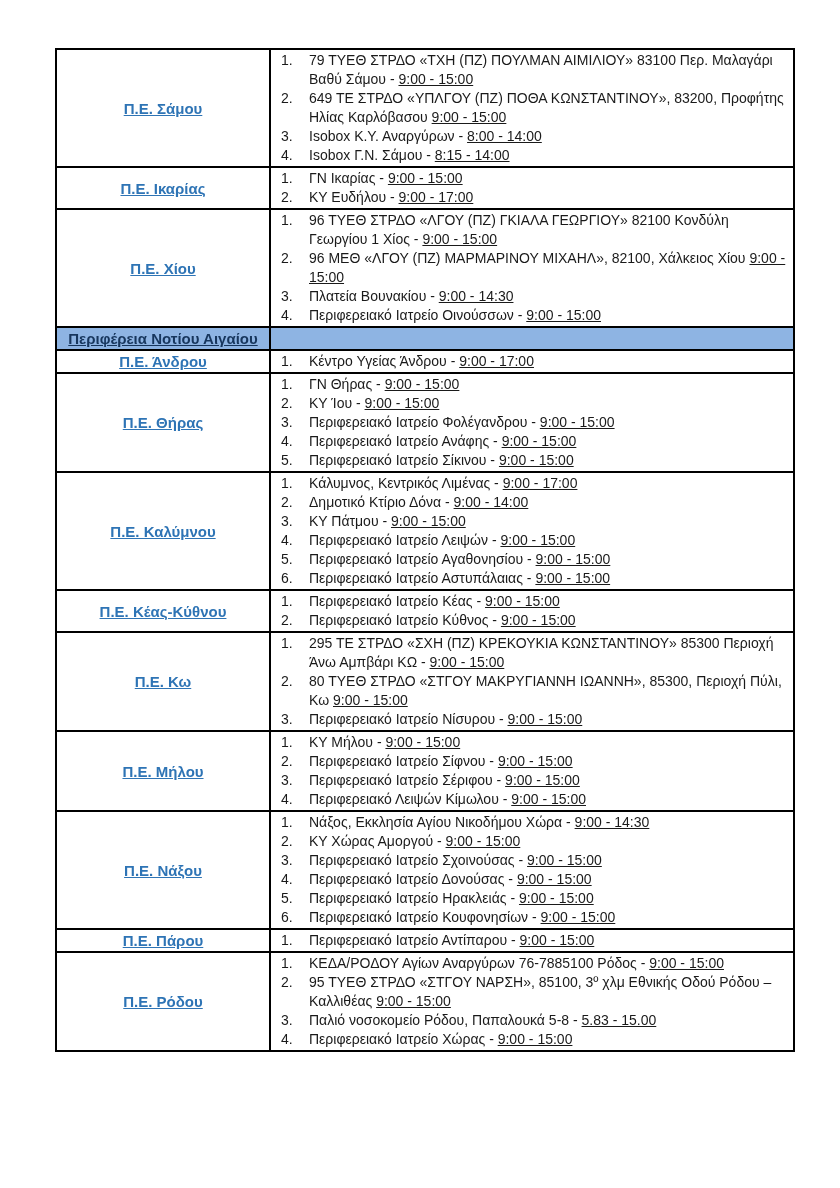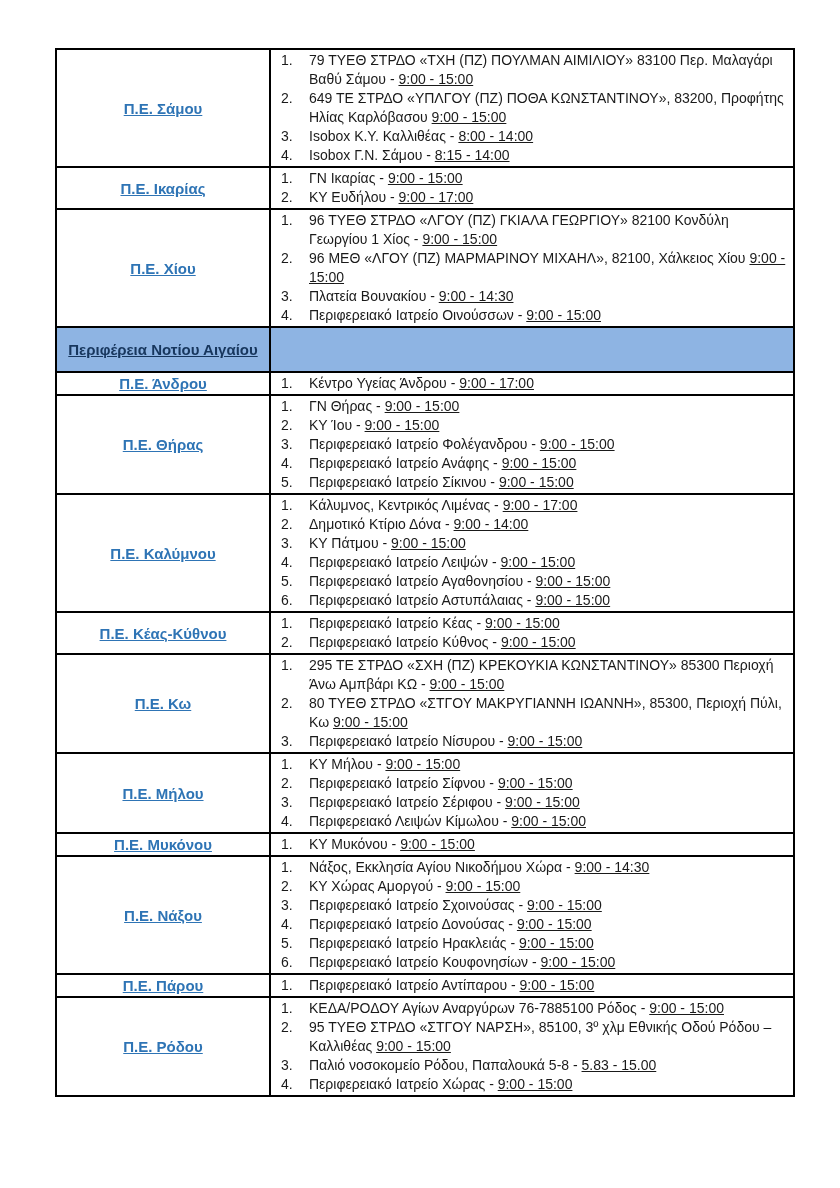--- a/index.html
+++ b/index.html
@@ -60,21 +60,21 @@
   ol.loc-list li .num {
     position: absolute;
     left: 6px;
     top: 0;
   }
   .item-time {
     text-decoration: underline;
   }
   tr.header-row td {
     background: #8EB4E3;
-    padding: 12px 4px;
+    padding: 1px 4px;
   }
   tr.header-row td.header-label-cell {
     text-align: center;
   }
   .header-label {
     color: #17365D;
     font-weight: bold;
     font-size: 15px;
     line-height: 19px;
     text-decoration: underline;
@@ -89,21 +89,21 @@
       <col class="c-left">
       <col class="c-right">
     </colgroup>
     <tbody>
         <tr>
           <td class="region-cell"><span class="region-link">Π.Ε. Σάμου</span></td>
           <td class="items-cell">
             <ol class="loc-list">
               <li><span class="num">1.</span><span class="item-text">79 ΤΥΕΘ ΣΤΡΔΟ «ΤΧΗ (ΠΖ) ΠΟΥΛΜΑΝ ΑΙΜΙΛΙΟΥ» 83100 Περ. Μαλαγάρι Βαθύ Σάμου - </span><span class="item-time">9:00 - 15:00</span></li>
               <li><span class="num">2.</span><span class="item-text">649 ΤΕ ΣΤΡΔΟ «ΥΠΛΓΟΥ (ΠΖ) ΠΟΘΑ ΚΩΝΣΤΑΝΤΙΝΟΥ», 83200, Προφήτης Ηλίας Καρλόβασου </span><span class="item-time">9:00 - 15:00</span></li>
-              <li><span class="num">3.</span><span class="item-text">Isobox Κ.Υ. Καλλιθέας - </span><span class="item-time">8:00 - 14:00</span></li>
+              <li><span class="num">3.</span><span class="item-text">Isobox Κ.Υ. Αναργύρων - </span><span class="item-time">8:00 - 14:00</span></li>
               <li><span class="num">4.</span><span class="item-text">Isobox Γ.Ν. Σάμου - </span><span class="item-time">8:15 - 14:00</span></li>
             </ol>
           </td>
         </tr>
         <tr>
           <td class="region-cell"><span class="region-link">Π.Ε. Ικαρίας</span></td>
           <td class="items-cell">
             <ol class="loc-list">
               <li><span class="num">1.</span><span class="item-text">ΓΝ Ικαρίας - </span><span class="item-time">9:00 - 15:00</span></li>
               <li><span class="num">2.</span><span class="item-text">ΚΥ Ευδήλου - </span><span class="item-time">9:00 - 17:00</span></li>
@@ -182,28 +182,20 @@
           <td class="items-cell">
             <ol class="loc-list">
               <li><span class="num">1.</span><span class="item-text">ΚΥ Μήλου - </span><span class="item-time">9:00 - 15:00</span></li>
               <li><span class="num">2.</span><span class="item-text">Περιφερειακό Ιατρείο Σίφνου - </span><span class="item-time">9:00 - 15:00</span></li>
               <li><span class="num">3.</span><span class="item-text">Περιφερειακό Ιατρείο Σέριφου - </span><span class="item-time">9:00 - 15:00</span></li>
               <li><span class="num">4.</span><span class="item-text">Περιφερειακό Λειψών Κίμωλου - </span><span class="item-time">9:00 - 15:00</span></li>
             </ol>
           </td>
         </tr>
         <tr>
-          <td class="region-cell"><span class="region-link">Π.Ε. Μυκόνου</span></td>
-          <td class="items-cell">
-            <ol class="loc-list">
-              <li><span class="num">1.</span><span class="item-text">ΚΥ Μυκόνου - </span><span class="item-time">9:00 - 15:00</span></li>
-            </ol>
-          </td>
-        </tr>
-        <tr>
           <td class="region-cell"><span class="region-link">Π.Ε. Νάξου</span></td>
           <td class="items-cell">
             <ol class="loc-list">
               <li><span class="num">1.</span><span class="item-text">Νάξος, Εκκλησία Αγίου Νικοδήμου Χώρα - </span><span class="item-time">9:00 - 14:30</span></li>
               <li><span class="num">2.</span><span class="item-text">ΚΥ Χώρας Αμοργού - </span><span class="item-time">9:00 - 15:00</span></li>
               <li><span class="num">3.</span><span class="item-text">Περιφερειακό Ιατρείο Σχοινούσας - </span><span class="item-time">9:00 - 15:00</span></li>
               <li><span class="num">4.</span><span class="item-text">Περιφερειακό Ιατρείο Δονούσας - </span><span class="item-time">9:00 - 15:00</span></li>
               <li><span class="num">5.</span><span class="item-text">Περιφερειακό Ιατρείο Ηρακλειάς - </span><span class="item-time">9:00 - 15:00</span></li>
               <li><span class="num">6.</span><span class="item-text">Περιφερειακό Ιατρείο Κουφονησίων - </span><span class="item-time">9:00 - 15:00</span></li>
             </ol>

